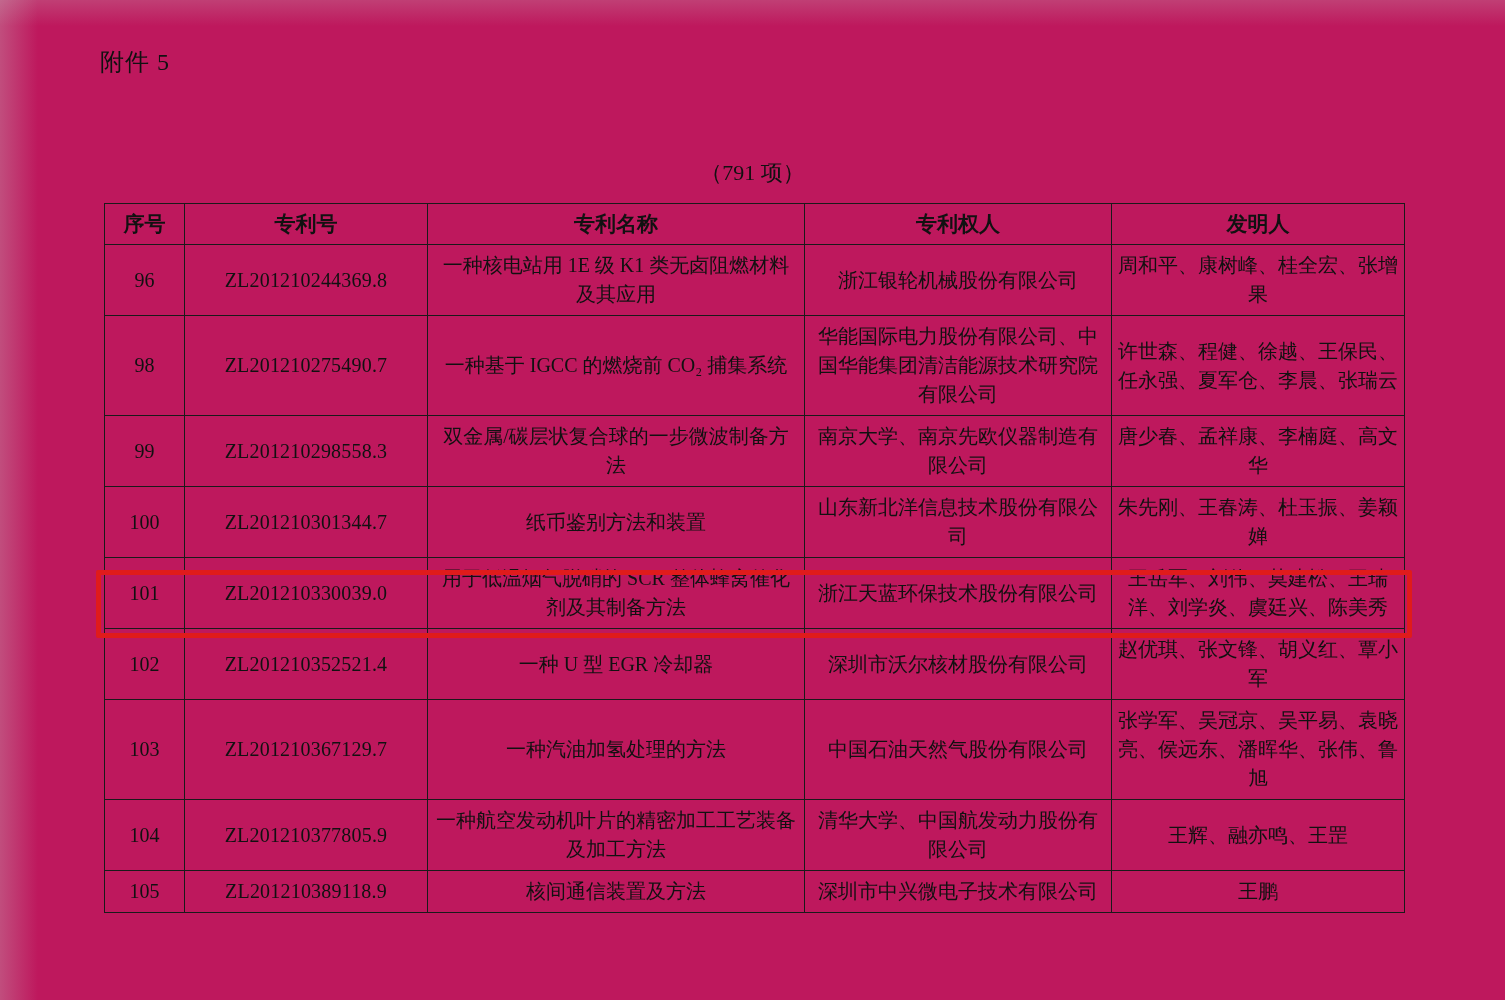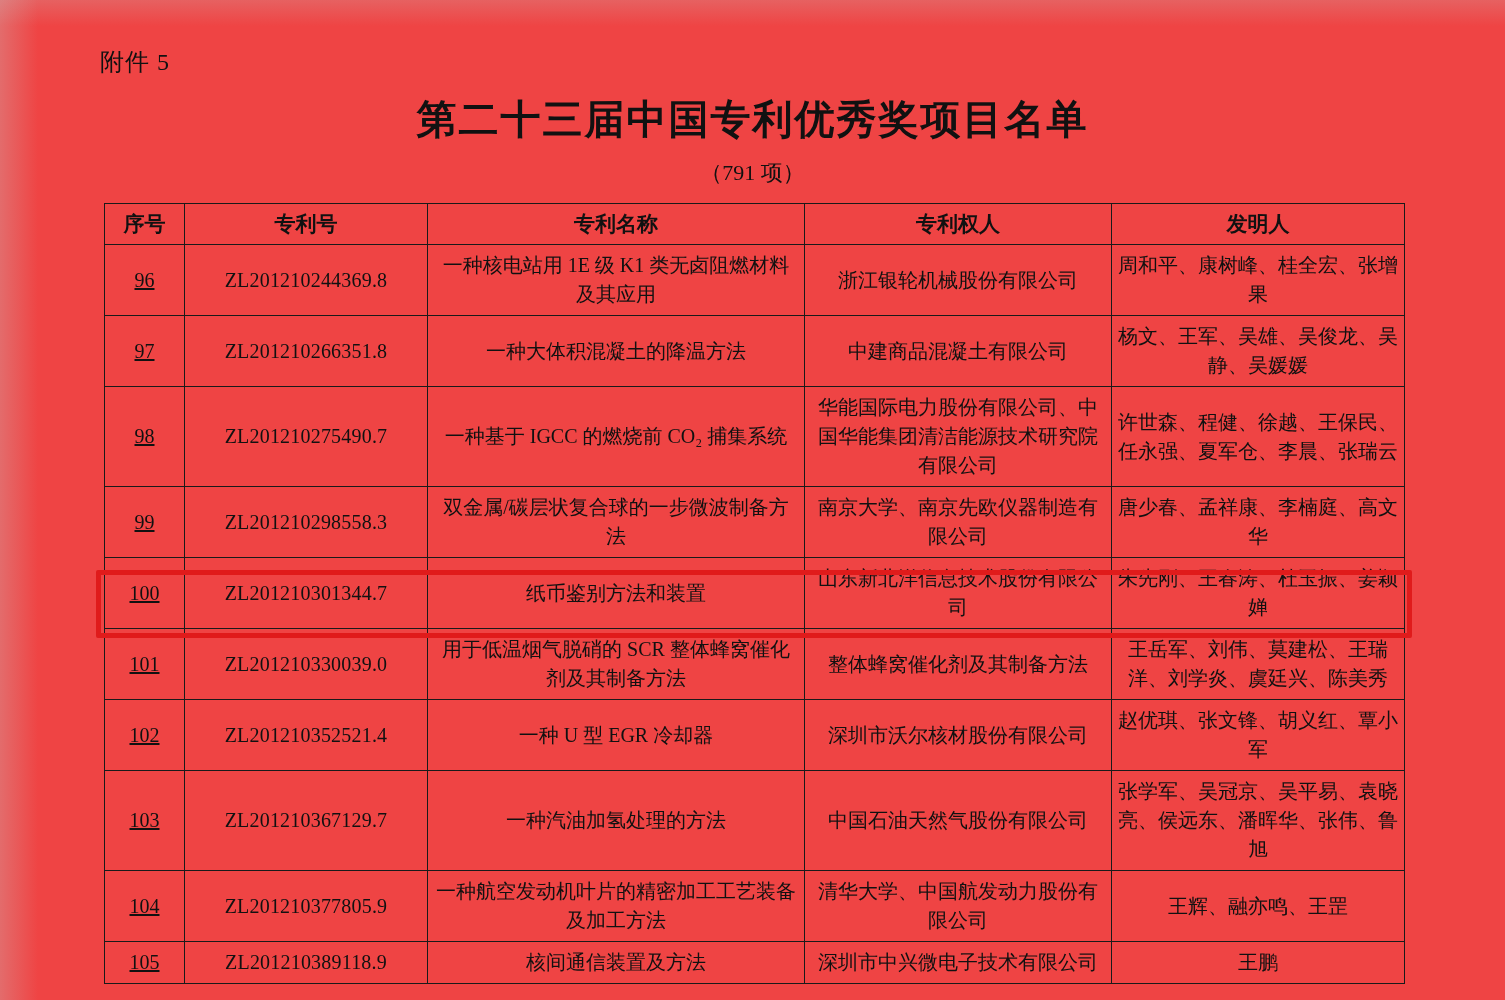--- a/index.html
+++ b/index.html
@@ -13,21 +13,21 @@
     font-family: "Liberation Serif", "DejaVu Serif", serif;
     color: #111111;
     overflow: hidden;
     position: relative;
   }
   .page {
     position: absolute;
     left: 0; top: 0;
     width: 1505px;
     height: 1000px;
-    background: #ef4444;
+    background: #be185d;
   }
   
   .page::before {
     content: "";
     position: absolute;
     left: 0; top: 0;
     width: 100%;
     height: 100%;
     background:
       linear-gradient(to right, rgba(200,200,200,0.30) 0px, rgba(255,255,255,0) 38px),
@@ -81,21 +81,21 @@
     font-weight: bold;
     font-size: 21px;
     padding: 5px 4px;
   }
   col.c-no    { width: 80px; }
   col.c-num   { width: 243px; }
   col.c-name  { width: 377px; }
   col.c-owner { width: 307px; }
   col.c-inv   { width: 293px; }
 
-  td.cell-no { font-size: 21px; text-decoration: underline; }
+  td.cell-no { font-size: 21px; }
   td.cell-num { font-size: 20px; letter-spacing: 0.2px; }
   td.cell-name,
   td.cell-owner,
   td.cell-inv {
     text-align: center;
     padding-left: 10px;
     padding-right: 10px;
   }
 
   
@@ -111,21 +111,20 @@
     box-sizing: border-box;
   }
 </style>
 </head>
 <body>
 
 <div class="page">
 
   <div class="attachment-label">附件 5</div>
 
-  <div class="doc-title">第二十三届中国专利优秀奖项目名单</div>
 
   <div class="doc-subtitle">（791 项）</div>
 
   <table class="patent-table">
     <colgroup>
       <col class="c-no">
       <col class="c-num">
       <col class="c-name">
       <col class="c-owner">
       <col class="c-inv">
@@ -141,27 +140,20 @@
     </thead>
     <tbody>
       <tr>
         <td class="cell-no">96</td>
         <td class="cell-num">ZL201210244369.8</td>
         <td class="cell-name">一种核电站用 1E 级 K1 类无卤阻燃材料及其应用</td>
         <td class="cell-owner">浙江银轮机械股份有限公司</td>
         <td class="cell-inv">周和平、康树峰、桂全宏、张增果</td>
       </tr>
       <tr>
-        <td class="cell-no">97</td>
-        <td class="cell-num">ZL201210266351.8</td>
-        <td class="cell-name">一种大体积混凝土的降温方法</td>
-        <td class="cell-owner">中建商品混凝土有限公司</td>
-        <td class="cell-inv">杨文、王军、吴雄、吴俊龙、吴静、吴媛媛</td>
-      </tr>
-      <tr>
         <td class="cell-no">98</td>
         <td class="cell-num">ZL201210275490.7</td>
         <td class="cell-name">一种基于 IGCC 的燃烧前 CO₂ 捕集系统</td>
         <td class="cell-owner">华能国际电力股份有限公司、中国华能集团清洁能源技术研究院有限公司</td>
         <td class="cell-inv">许世森、程健、徐越、王保民、任永强、夏军仓、李晨、张瑞云</td>
       </tr>
       <tr>
         <td class="cell-no">99</td>
         <td class="cell-num">ZL201210298558.3</td>
         <td class="cell-name">双金属/碳层状复合球的一步微波制备方法</td>
@@ -172,21 +164,21 @@
         <td class="cell-no">100</td>
         <td class="cell-num">ZL201210301344.7</td>
         <td class="cell-name">纸币鉴别方法和装置</td>
         <td class="cell-owner">山东新北洋信息技术股份有限公司</td>
         <td class="cell-inv">朱先刚、王春涛、杜玉振、姜颖婵</td>
       </tr>
       <tr>
         <td class="cell-no">101</td>
         <td class="cell-num">ZL201210330039.0</td>
         <td class="cell-name">用于低温烟气脱硝的 SCR 整体蜂窝催化剂及其制备方法</td>
-        <td class="cell-owner">整体蜂窝催化剂及其制备方法</td>
+        <td class="cell-owner">浙江天蓝环保技术股份有限公司</td>
         <td class="cell-inv">王岳军、刘伟、莫建松、王瑞洋、刘学炎、虞廷兴、陈美秀</td>
       </tr>
       <tr>
         <td class="cell-no">102</td>
         <td class="cell-num">ZL201210352521.4</td>
         <td class="cell-name">一种 U 型 EGR 冷却器</td>
         <td class="cell-owner">深圳市沃尔核材股份有限公司</td>
         <td class="cell-inv">赵优琪、张文锋、胡义红、覃小军</td>
       </tr>
       <tr>

